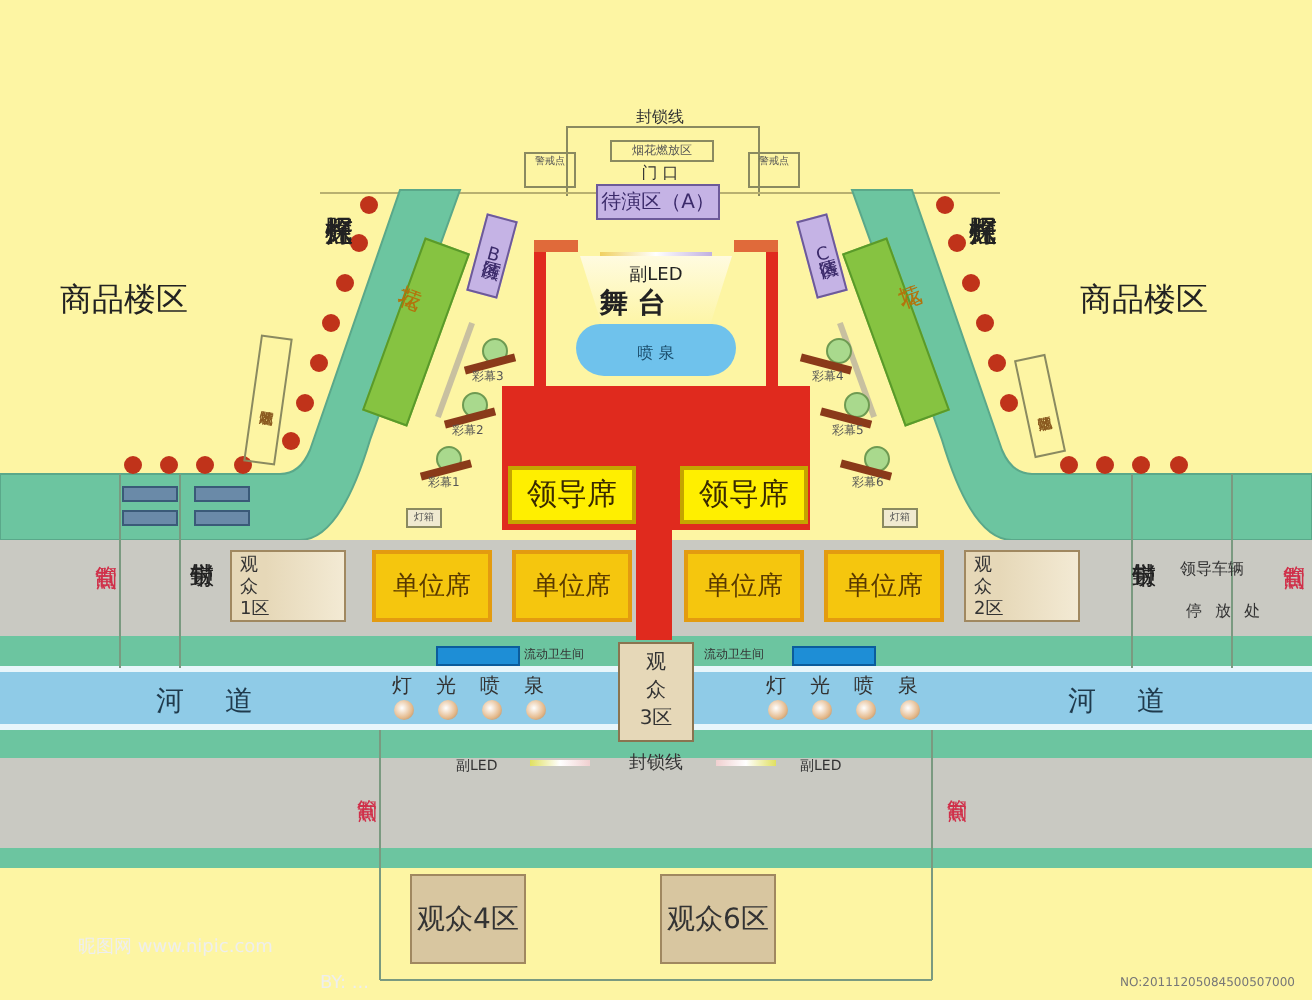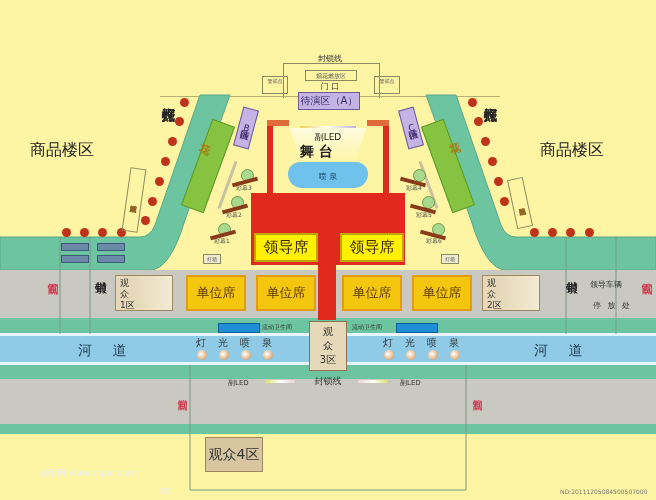--- a/index.html
+++ b/index.html
@@ -209,19 +209,20 @@
     <div>众</div>
     <div>3区</div>
   </div>
 
   <div class="abs" style="left:228px;top:378px;font-size:7px;color:#333;">副LED</div>
   <div class="abs" style="left:265px;top:380px;width:30px;height:3px;background:linear-gradient(90deg,#e0e060,#ffffff,#f0d0d0);"></div>
   <div class="abs" style="left:358px;top:380px;width:30px;height:3px;background:linear-gradient(90deg,#f0d0d0,#ffffff,#e0e060);"></div>
   <div class="abs" style="left:400px;top:378px;font-size:7px;color:#333;">副LED</div>
   <div class="abs" style="left:310px;top:375px;width:36px;text-align:center;font-size:9px;color:#333;">封锁线</div>
 
-  <div class="abs aud" style="left:205px;top:437px;width:58px;height:35px;">观众4区</div>
+  <div class="abs aud" style="left:205px;top:437px;width:58px;height:45px;">观众4区</div>
+  <div class="abs aud" style="left:330px;top:437px;width:58px;height:45px;">观众6区</div>
 
   <div class="abs watermark" style="left:6px;top:467px;padding-left:33px;">昵图网 www.nipic.com</div>
-  <div class="abs watermark" style="left:160px;top:487px;font-family:Liberation Mono, monospace;">BY: ...</div>
+  <div class="abs watermark" style="left:160px;top:487px;">BY: ...</div>
   <div class="abs" style="left:560px;top:488px;font-size:6px;color:#777;">NO:20111205084500507000</div>
 
 </div>
 
 </body></html>

